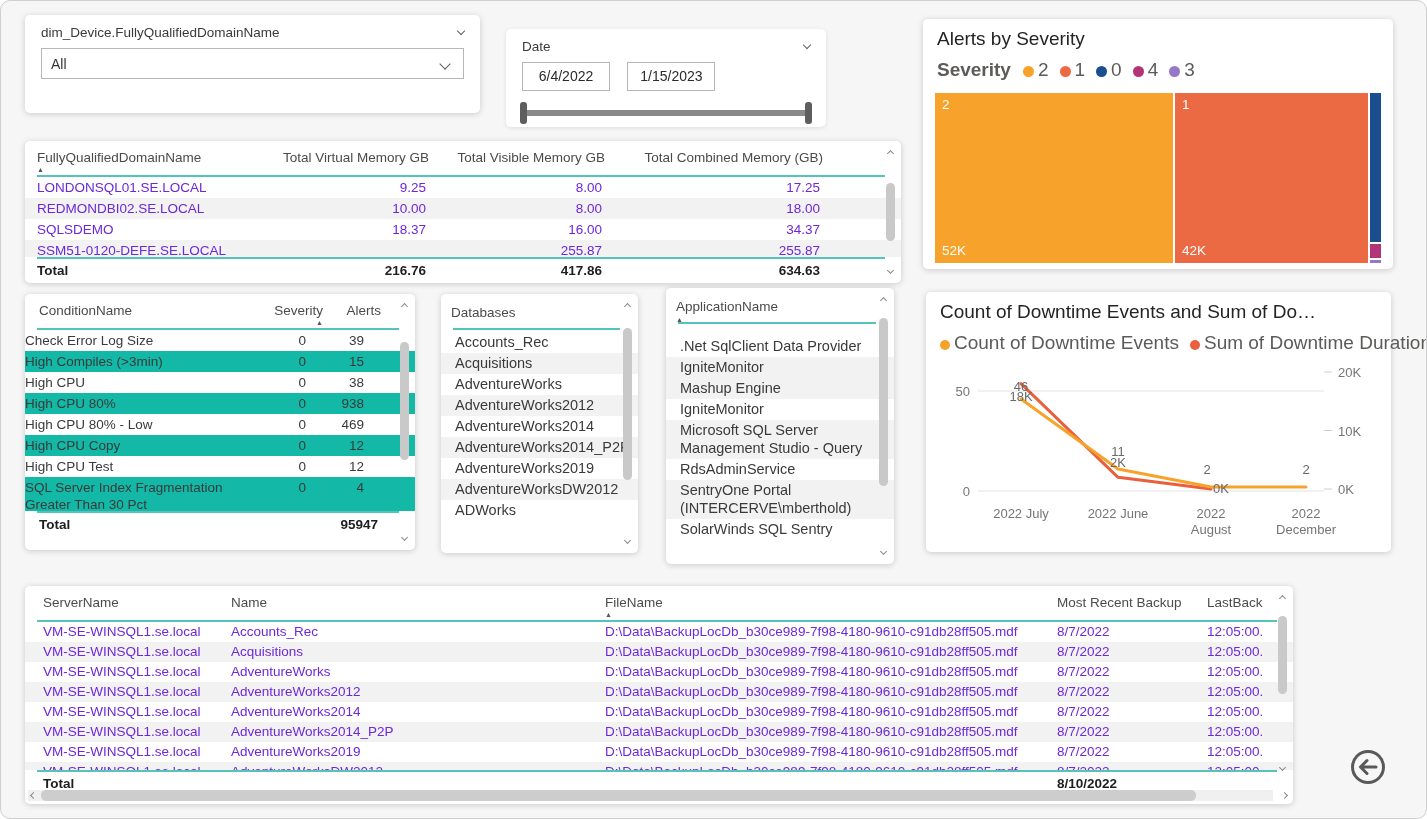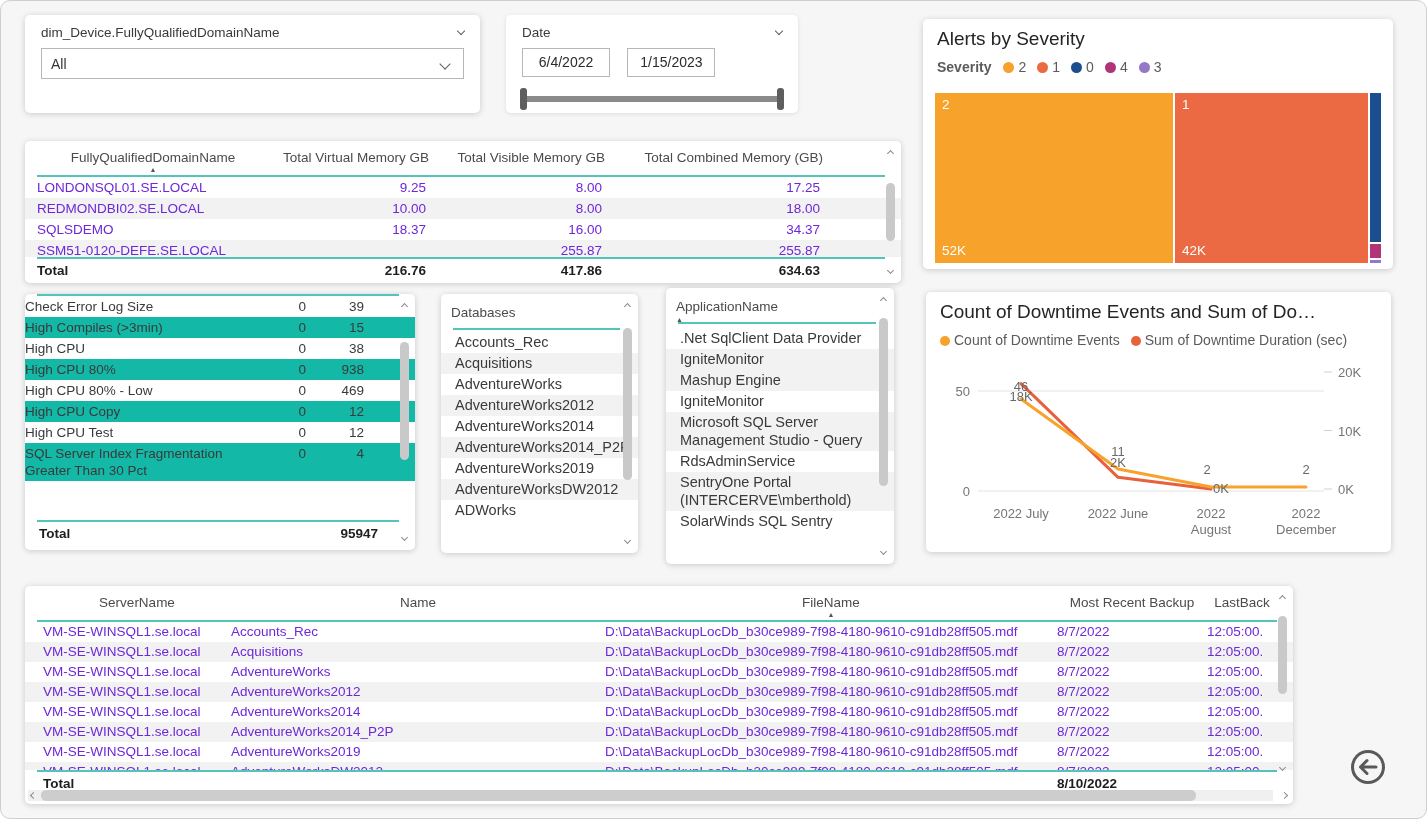--- a/index.html
+++ b/index.html
@@ -3,21 +3,21 @@
 <meta charset="utf-8">
 <style>
   *{margin:0;padding:0;box-sizing:border-box}
   body{font-family:"Liberation Sans","DejaVu Sans",sans-serif;background:#fff}
   #canvas{position:relative;width:1427px;height:819px;background:#f6f6f6;overflow:hidden;
           border:1px solid #cfcfcf;border-radius:10px}
   .card{position:absolute;background:#fff;border-radius:5px;box-shadow:0 1px 6px rgba(0,0,0,.18)}
 
   
   #card-fqdn{left:24px;top:14px;width:455px;height:98px}
-  #card-date{left:505px;top:14px;width:292px;height:98px;box-shadow:0 1px 4px rgba(0,0,0,.10)}
+  #card-date{left:505px;top:28px;width:320px;height:98px;box-shadow:0 1px 4px rgba(0,0,0,.10)}
   #card-sev{left:922px;top:18px;width:470px;height:250px}
   #card-mem{left:24px;top:140px;width:876px;height:142px}
   #card-cond{left:24px;top:293px;width:390px;height:256px}
   #card-db{left:440px;top:293px;width:197px;height:259px}
   #card-app{left:665px;top:287px;width:228px;height:276px}
   #card-line{left:925px;top:291px;width:465px;height:260px}
   #card-backup{left:24px;top:585px;width:1268px;height:218px}
 
   
   .slicer-head{display:flex;justify-content:space-between;align-items:center;padding:10px 16px 0 16px}
@@ -35,62 +35,62 @@
   .date-box{display:inline-block;width:88px;height:29px;border:1px solid #b7b7b7;line-height:27px;
             text-align:center;font-size:14px;color:#2b2b2b;margin-right:13px;background:#fff}
   .slider{position:relative;margin:10px 14px 0 14px;height:24px}
   .slider-track{position:absolute;left:2px;right:2px;top:9px;height:6px;background:#8a8a8a;border-radius:3px}
   .slider-handle{position:absolute;top:1px;width:7px;height:22px;background:#5e5e5e;border-radius:3px}
   .slider-handle.left{left:0}
   .slider-handle.right{right:0}
 
   
   .card-title{font-size:19px;color:#252423;padding:9px 14px 0 14px;white-space:nowrap;overflow:hidden}
-  .legend{padding:9px 14px 0 14px;font-size:14px;color:#5d5b59;white-space:nowrap}
+  .legend{padding:9px 14px 0 14px;font-size:19px;color:#5d5b59;white-space:nowrap}
   .leg-title{font-weight:bold;margin-right:12px}
   .leg-item{margin-right:11px}
   .dot{display:inline-block;width:11px;height:11px;border-radius:50%;margin-right:4px;vertical-align:-1px}
   .dot.d10{width:10px;height:10px}
 
   
   #treemap{position:absolute;left:12px;right:12px;top:74px;bottom:6px}
   .tm-block{position:absolute;overflow:hidden}
   .tm-cat{position:absolute;left:7px;top:4px;color:#fff;font-size:13.5px}
   .tm-val{position:absolute;left:7px;bottom:5px;color:#fff;font-size:13.5px}
 
   
   .thead{height:34px}
   .g-mem{display:grid;grid-template-columns:232px 160px 176px 218px;padding-left:12px}
   .g-cond{display:grid;grid-template-columns:218px 66px 58px;padding-left:14px}
   .g-bak{display:grid;grid-template-columns:188px 374px 452px 150px 70px;padding-left:18px}
-  .hcell{font-size:13.5px;color:#4b4b4b;padding-top:9px;display:flex;flex-direction:column;align-items:center;overflow:hidden;white-space:nowrap}
+  .hcell{font-size:13.5px;color:#4b4b4b;padding-top:9px;display:flex;flex-direction:column;align-items:flex-start;overflow:hidden;white-space:nowrap}
   .hcell.num{align-items:flex-end}
   .sort-arrow{font-size:7px;color:#555;line-height:8px;margin-top:1px}
   .tline{border-top:2px solid #54c3bc;margin:0 16px 0 12px}
   .tviewport{overflow:hidden}
   #mem-body{height:80px}
-  #cond-body{height:224px}
+  #cond-body{height:181px}
   #bak-body{height:148px}
   .trow{height:21px;line-height:21px;font-size:13.5px;color:#6d28d9}
   .trow.alt{background:#f2f2f2}
   .trow.bak{height:20px;line-height:20px}
   .trow-c{height:auto;line-height:17px;padding:2px 0;font-size:13.5px;color:#3a3a3a}
   .trow-c.alt{background:#14b8a6}
   .trow-c .cell{white-space:normal}
   .cell{overflow:hidden;white-space:nowrap}
   .cell.num{text-align:right;padding-right:3px}
   .trow.total,.total-row{font-weight:bold;color:#1e1e1e;height:24px;line-height:24px;font-size:13.5px}
 
   
   .list-title-wrap{padding:9px 0 0 10px;height:34px}
   .list-title{font-size:13.5px;color:#4b4b4b}
   .litem{font-size:14.5px;color:#3a3a3a;padding:1px 8px 2px 14px;line-height:18px}
   .litem.alt{background:#f2f2f2}
   #db-body{height:218px;overflow:hidden;margin-top:2px}
-  #app-body{height:228px;overflow:hidden;margin-top:4px}
+  #app-body{height:228px;overflow:hidden;margin-top:12px}
   .list-line{border-top:2px solid #54c3bc;margin:0 18px 0 12px}
 
   
   .vscroll{position:absolute;right:3px;top:8px;bottom:8px;width:13px}
   .vscroll .chev{position:absolute;left:3px}
   .vscroll .chev.up{top:2px}
   .vscroll .chev.down{bottom:2px}
   .vthumb{position:absolute;left:1px;width:9px;background:#c9c9c9;border-radius:5px}
   .hscroll{position:absolute;left:3px;right:20px;bottom:3px;height:11px;background:#f0f0f0}
   .hscroll .chev{position:absolute;top:3px}
@@ -210,20 +210,32 @@
         <div class="cell num">634.63</div>
       </div>
     <div class="vscroll">
       <span class="chev up sm2"></span>
       <span class="vthumb" style="top:34px;height:58px"></span>
       <span class="chev down sm2"></span>
     </div>
   </div>
 
   <div class="card" id="card-cond">
+    <div class="thead g-cond" id="cond-head">
+        <div class="hcell">
+          <span class="htext">ConditionName</span>
+        </div>
+        <div class="hcell num">
+          <span class="htext">Severity</span>
+          <span class="sort-arrow">▲</span>
+        </div>
+        <div class="hcell num">
+          <span class="htext">Alerts</span>
+        </div>
+      </div>
     <div class="tline"></div>
     <div class="tviewport" id="cond-body">
         <div class="trow-c g-cond">
           <div class="cell">Check Error Log Size</div>
           <div class="cell num">0</div>
           <div class="cell num">39</div>
         </div>
         <div class="trow-c g-cond alt">
           <div class="cell">High Compiles (&gt;3min)</div>
           <div class="cell num">0</div>

